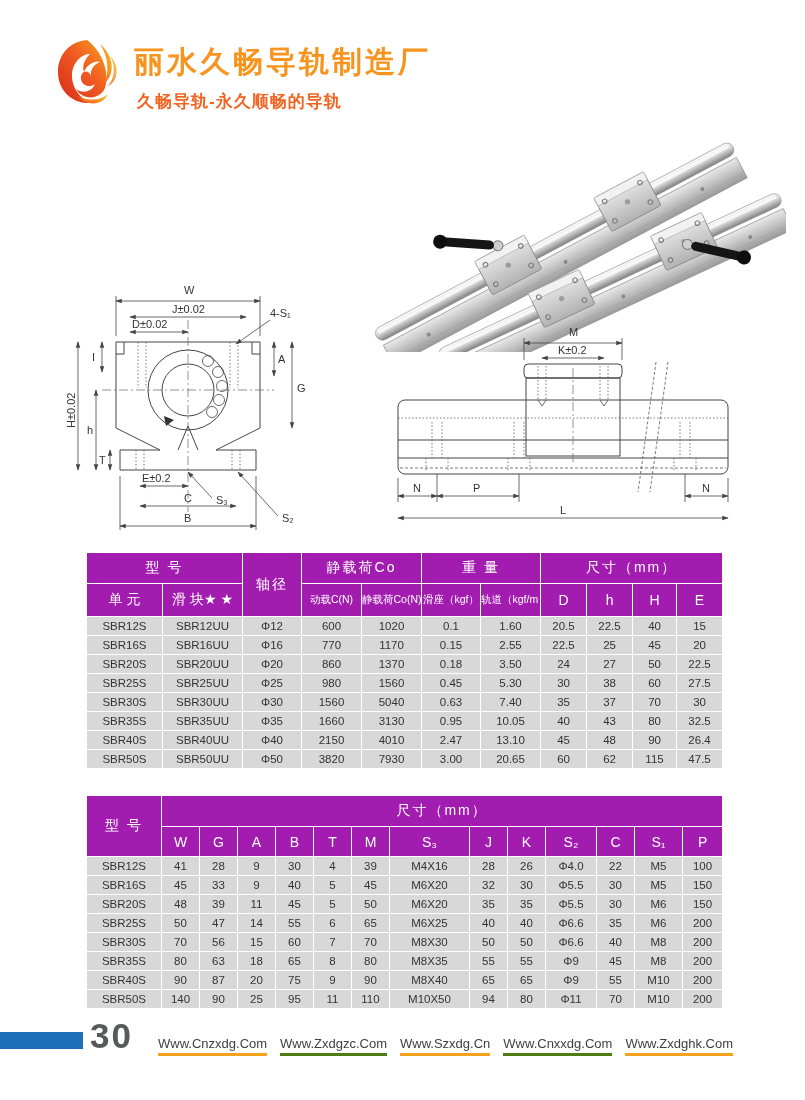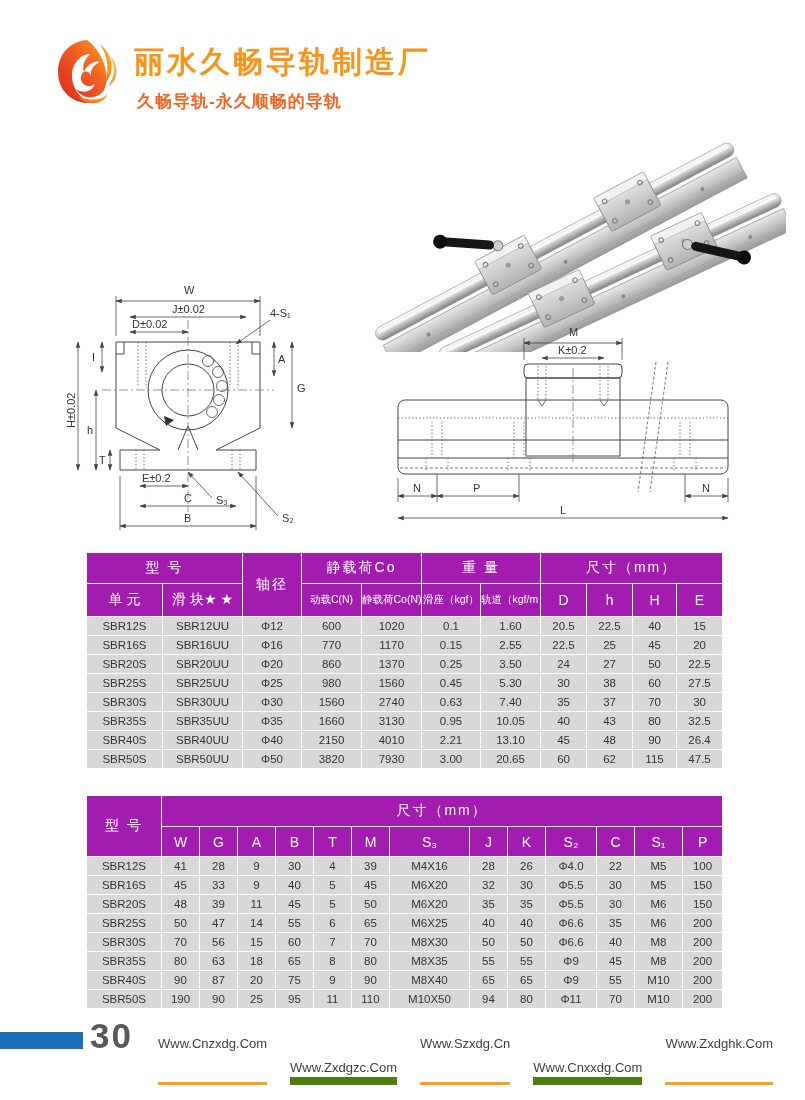--- a/index.html
+++ b/index.html
@@ -37,24 +37,24 @@
   .t2 { top:795px; }
   .hr1 th { height:31px; font-size:14px; letter-spacing:2px; }
   .hr2 th { height:33px; font-size:14px; letter-spacing:0; }
   .hr2 th.small { font-size:10.5px; }
   .t2 .hr2 th { height:30px; }
 
   
   .footer-bar { position:absolute; left:0; top:1032px; width:83px; height:17px; background:#1D70B7; }
   .page-number { position:absolute; left:90px; top:1016px; font-size:35px; font-weight:bold;
     color:#58595B; letter-spacing:2px; }
-  .footer-links { position:absolute; left:158px; top:1036px; display:flex; gap:23px; }
+  .footer-links { position:absolute; left:158px; top:1036px; display:flex; gap:13px; }
   .footer-links a { font-size:13px; color:#3F3F3F; text-decoration:none; padding-bottom:2px; }
   .footer-links a.u-orange { border-bottom:3px solid #F5A21F; }
-  .footer-links a.u-blue   { border-bottom:8px solid #4d7c0f;margin-top:24px; }
+  .footer-links a.u-blue   { border-bottom:3px solid #4d7c0f; }
 </style>
 </head>
 <body>
 
 <div class="page">
 
   <svg class="logo-icon" viewBox="0 0 68 78">
     <defs>
       <linearGradient id="lg1" x1="0" y1="1" x2="1" y2="0">
         <stop offset="0" stop-color="#D6281B"></stop>
@@ -374,21 +374,21 @@
           <td>25</td>
           <td>45</td>
           <td>20</td>
         </tr>
         <tr>
           <td>SBR20S</td>
           <td>SBR20UU</td>
           <td>Φ20</td>
           <td>860</td>
           <td>1370</td>
-          <td>0.25</td>
+          <td>0.18</td>
           <td>3.50</td>
           <td>24</td>
           <td>27</td>
           <td>50</td>
           <td>22.5</td>
         </tr>
         <tr>
           <td>SBR25S</td>
           <td>SBR25UU</td>
           <td>Φ25</td>
@@ -399,21 +399,21 @@
           <td>30</td>
           <td>38</td>
           <td>60</td>
           <td>27.5</td>
         </tr>
         <tr>
           <td>SBR30S</td>
           <td>SBR30UU</td>
           <td>Φ30</td>
           <td>1560</td>
-          <td>2740</td>
+          <td>5040</td>
           <td>0.63</td>
           <td>7.40</td>
           <td>35</td>
           <td>37</td>
           <td>70</td>
           <td>30</td>
         </tr>
         <tr>
           <td>SBR35S</td>
           <td>SBR35UU</td>
@@ -426,21 +426,21 @@
           <td>43</td>
           <td>80</td>
           <td>32.5</td>
         </tr>
         <tr>
           <td>SBR40S</td>
           <td>SBR40UU</td>
           <td>Φ40</td>
           <td>2150</td>
           <td>4010</td>
-          <td>2.21</td>
+          <td>2.47</td>
           <td>13.10</td>
           <td>45</td>
           <td>48</td>
           <td>90</td>
           <td>26.4</td>
         </tr>
         <tr>
           <td>SBR50S</td>
           <td>SBR50UU</td>
           <td>Φ50</td>
@@ -602,21 +602,21 @@
           <td>M8X40</td>
           <td>65</td>
           <td>65</td>
           <td>Φ9</td>
           <td>55</td>
           <td>M10</td>
           <td>200</td>
         </tr>
         <tr>
           <td>SBR50S</td>
-          <td>190</td>
+          <td>140</td>
           <td>90</td>
           <td>25</td>
           <td>95</td>
           <td>11</td>
           <td>110</td>
           <td>M10X50</td>
           <td>94</td>
           <td>80</td>
           <td>Φ11</td>
           <td>70</td>

